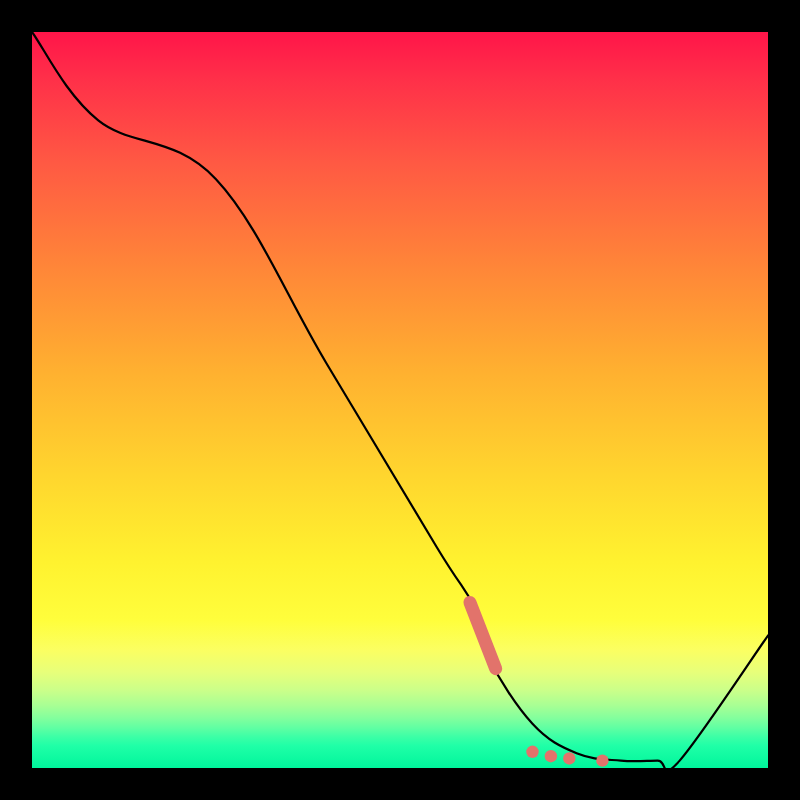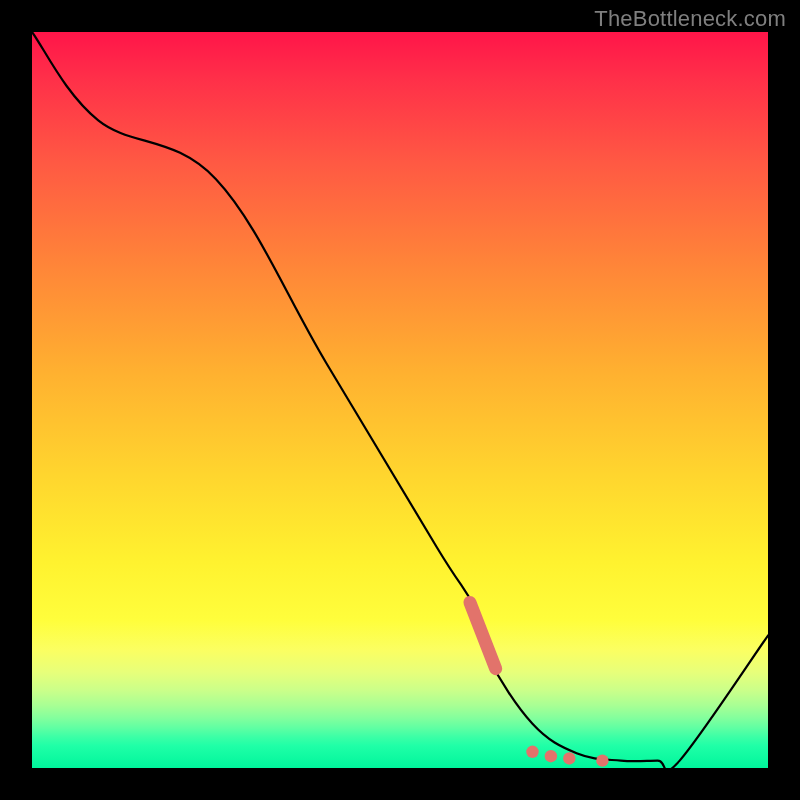--- a/index.html
+++ b/index.html
@@ -52,21 +52,20 @@
     inset: 0;
     width: 100%;
     height: 100%;
     overflow: visible;
   }
 </style>
 </head>
 <body>
 
 <div class="outer">
-  <div class="watermark">TheBottleneck.com</div>
 
   <div class="plot">
     <div class="gradient"></div>
     <svg class="curve" viewBox="0 0 736 736" preserveAspectRatio="none">
       <path id="main-curve" fill="none" stroke="#000" stroke-width="2.2" stroke-linecap="round" stroke-linejoin="round" d="M 0 0 C 11.923199999999998 15.897600000000008, 33.12 61.82400000000006, 66.24 88.32000000000005 C 99.35999999999999 114.81600000000003, 142.9312 103.48159999999994, 184 147.19999999999993 C 225.0688 190.9183999999999, 254.65600000000003 264.96, 294.40000000000003 331.2 C 334.144 397.44, 378.30400000000003 471.4816, 404.8 515.2 C 431.296 558.9184, 432.3264 554.2080000000001, 441.59999999999997 574.08 C 450.87359999999995 593.952, 445.72159999999997 604.4032, 456.32 625.6 C 466.9184 646.7968000000001, 484.5824 674.6176, 500.48 691.84 C 516.3776 709.0624, 528.7424 714.656, 544.64 721.28 C 560.5376 727.904, 574.2272 727.3152, 588.8000000000001 728.64 C 603.3728000000001 729.9648, 615.0016 728.64, 625.6 728.64 C 636.1984 728.64, 627.808 751.1616, 647.68 728.64 C 667.5519999999999 706.1184, 720.1024 626.0416, 736 603.52"></path>
       <path id="highlight-seg" fill="none" stroke="#e2736b" stroke-width="13" stroke-linecap="round" d="M 437.91999999999996 570.4 L 463.68 636.64"></path>
       <g id="highlight-dots">
           <circle cx="500.48" cy="719.808" r="6.2" fill="#e2736b"></circle>
           <circle cx="518.88" cy="724.224" r="6.2" fill="#e2736b"></circle>
           <circle cx="537.28" cy="726.432" r="6.2" fill="#e2736b"></circle>

